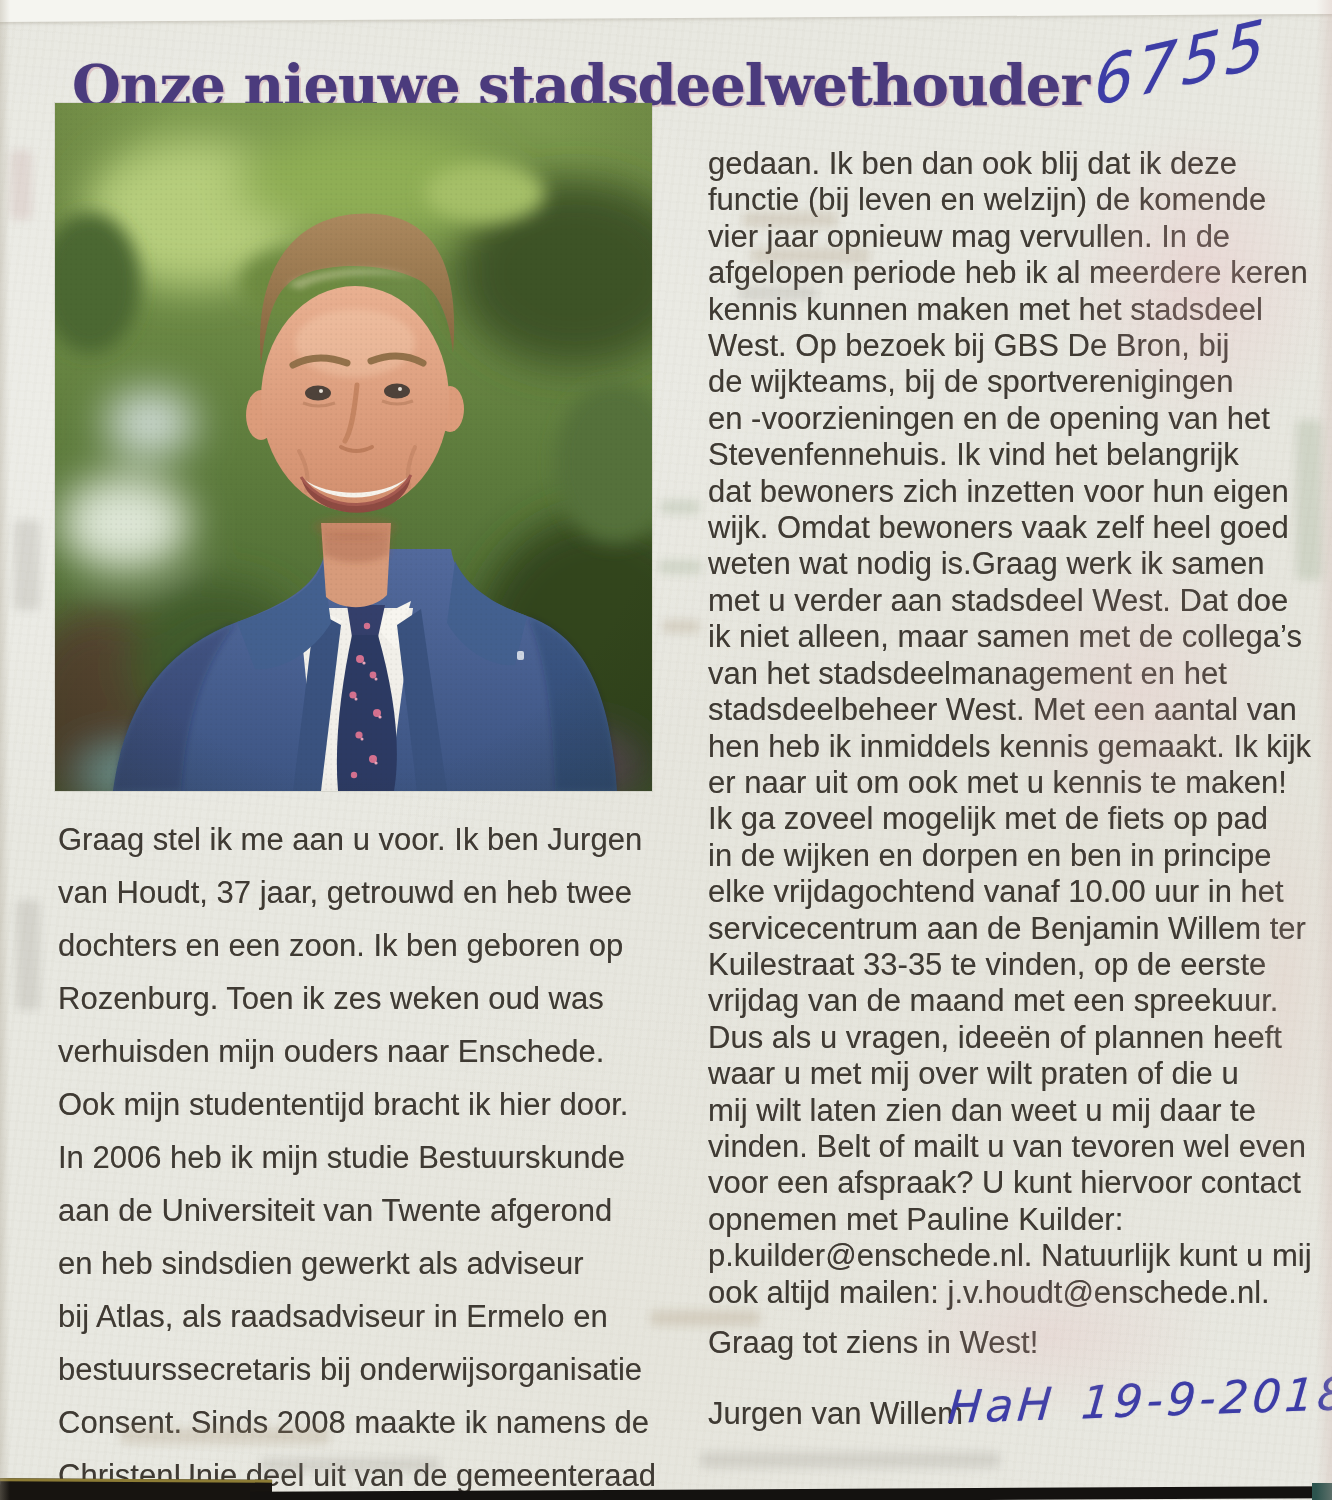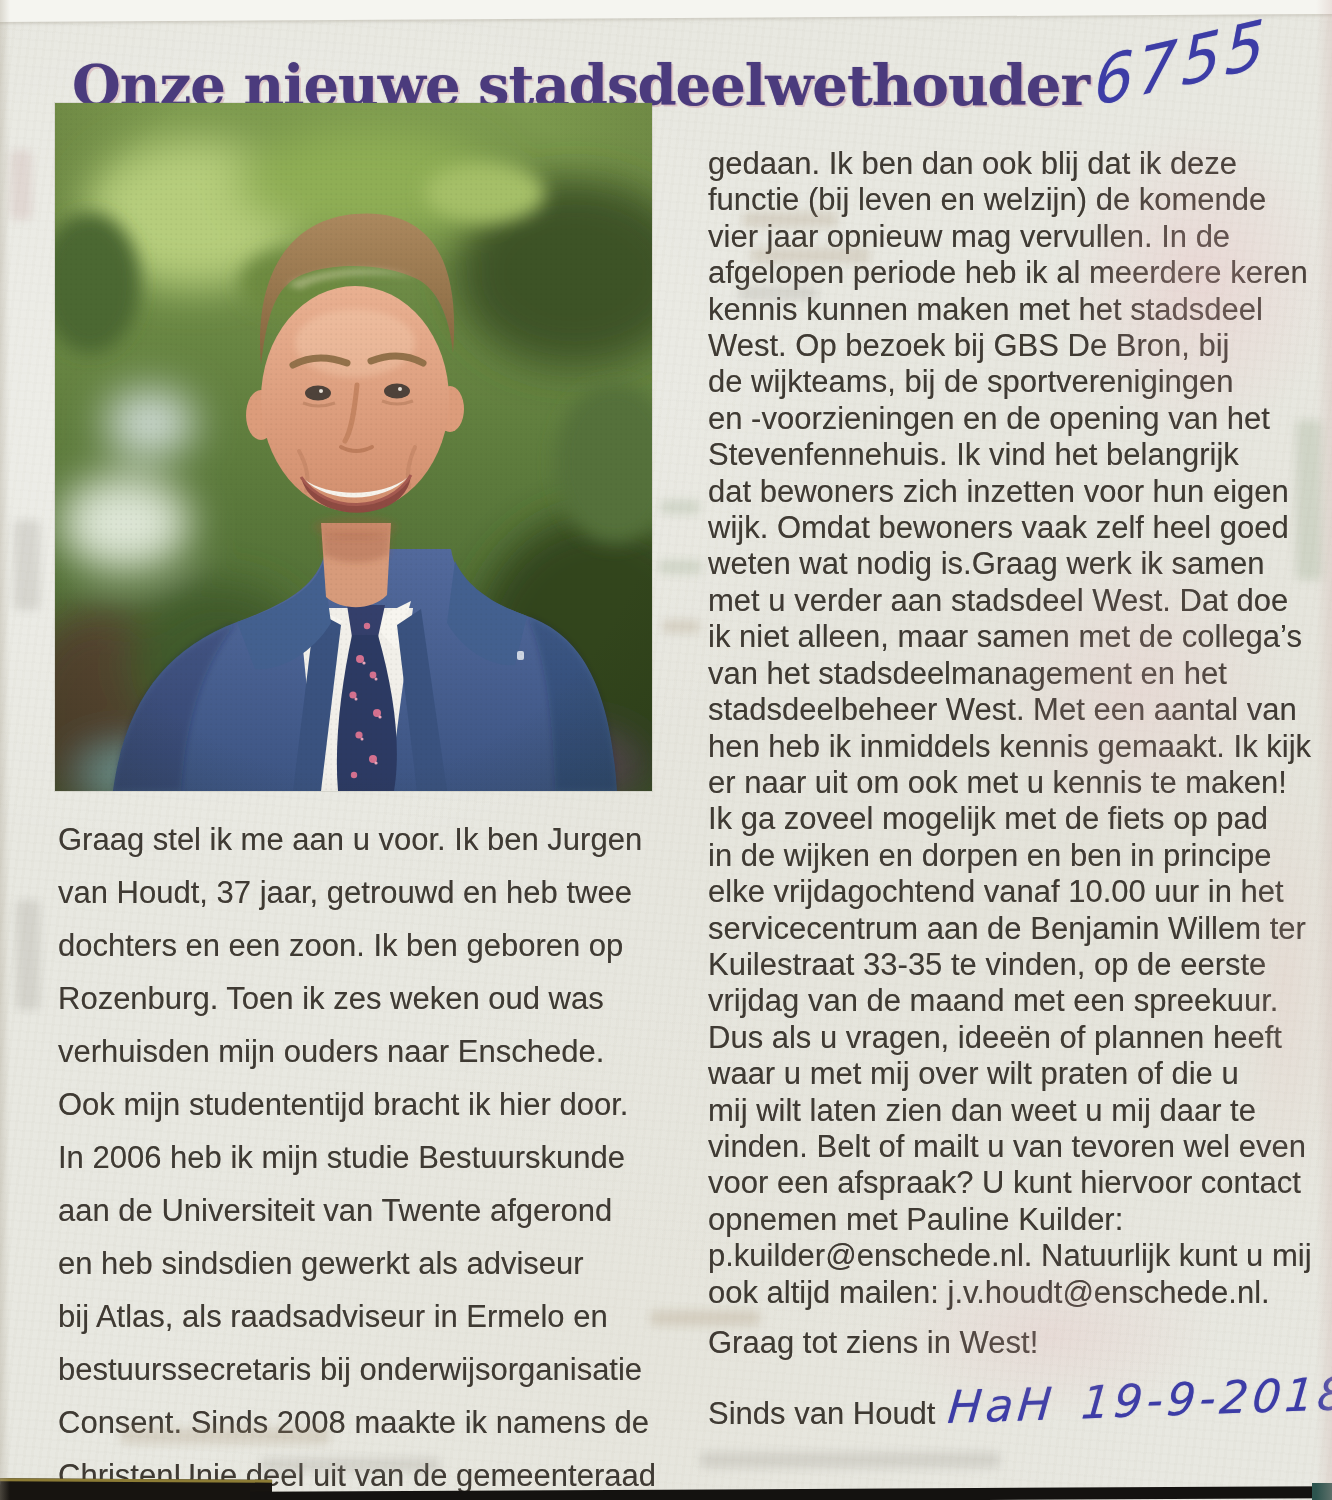--- a/index.html
+++ b/index.html
@@ -280,21 +280,21 @@
 waar u met mij over wilt praten of die u
 mij wilt laten zien dan weet u mij daar te
 vinden. Belt of mailt u van tevoren wel even
 voor een afspraak? U kunt hiervoor contact
 opnemen met Pauline Kuilder:
 p.kuilder@enschede.nl. Natuurlijk kunt u mij
 ook altijd mailen: j.v.houdt@enschede.nl.</div>
 
   <div class="closing">Graag tot ziens in West!</div>
 
-  <div class="signature">Sinds van Houdt</div>
+  <div class="signature">Jurgen van Willem</div>
 
   <div class="hand hand-date">HaH 19-9-2018</div>
 
   <div class="wash wash-1"></div>
   <div class="wash wash-2"></div>
   <div class="wash wash-3"></div>
   <div class="wash wash-4"></div>
 
   <div class="ghost" style="left:742px;top:212px;width:96px;height:15px;"></div>
   <div class="ghost" style="left:750px;top:248px;width:120px;height:15px;"></div>

